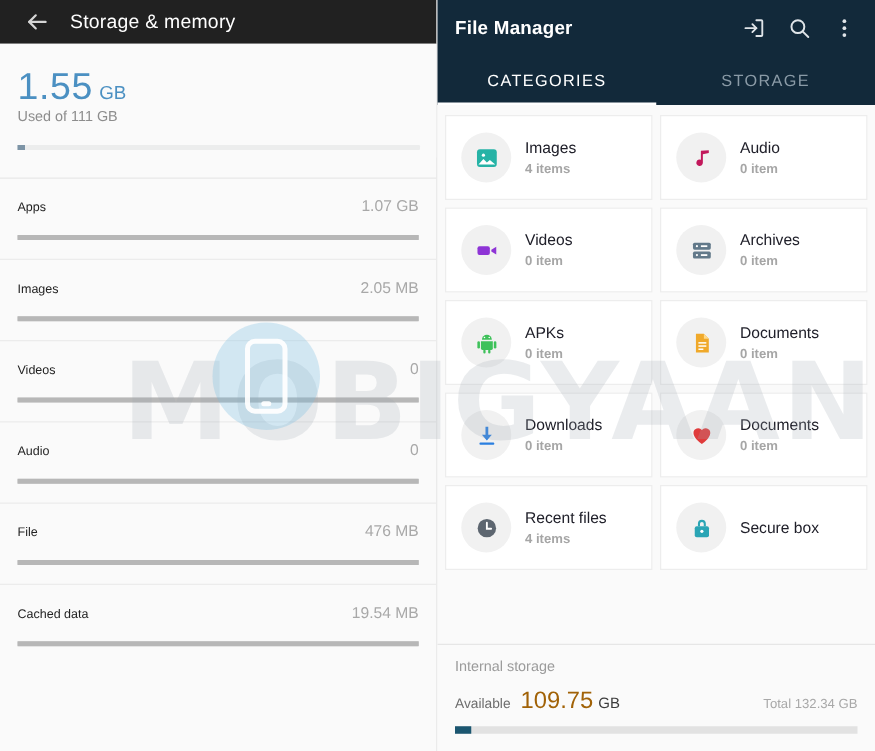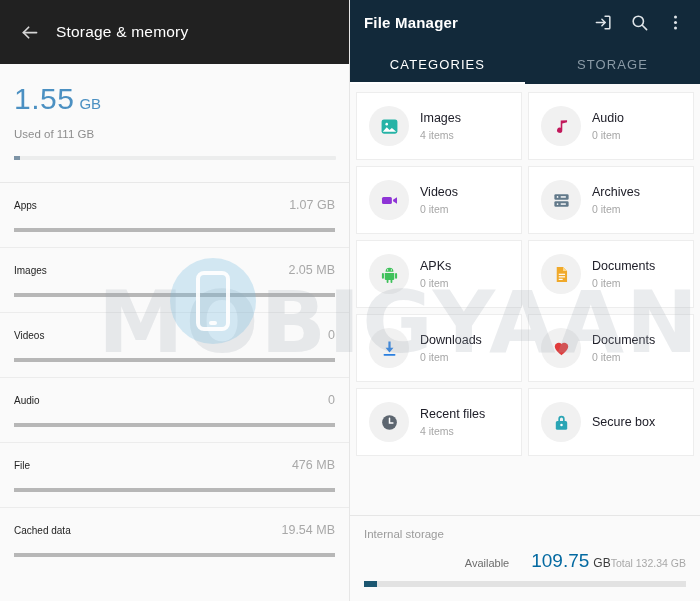--- a/index.html
+++ b/index.html
@@ -49,33 +49,33 @@
   }
 
   
   .panel-left {
     width: 350px; height: 601px;
     background: #fafafa;
     position: relative;
     border-right: 1px solid #e6e6e6;
   }
   .l-appbar {
-    height: 64px; background: #212121;
+    height: 35px; background: #212121;
     display: flex; align-items: center;
     padding: 0 0 0 12px;
   }
   .back-arrow { width: 34px; height: 34px; display:flex; align-items:center; justify-content:center; }
   .l-title {
     color: #ffffff; font-size: 15.5px; margin-left: 10px; letter-spacing: .2px;
   }
   .l-summary { padding: 18px 14px 6px 14px; background:#fafafa; }
   .l-amount { display: flex; align-items: baseline; }
   .l-amount .num { font-size: 30px; color: #4b90c2; font-weight: 400; letter-spacing:.5px;}
   .l-amount .unit { font-size: 15px; color: #4b90c2; margin-left: 5px; }
-  .l-sub { font-size: 11.5px; color: #8d8d8d; margin-top: 12px; }
+  .l-sub { font-size: 11.5px; color: #8d8d8d; margin-top: 1px; }
   .l-mainbar {
     margin-top: 16px; height: 4px; width: 322px;
     background: #eceded; position: relative; border-radius: 1px;
   }
   .l-mainbar > i {
     position:absolute; left:0; top:0; height:100%;
     width: 7px; background:#7d94a6; display:block;
   }
   .l-divider { height: 1px; background: #e8e8e8; margin-top: 16px; }
 
@@ -117,32 +117,32 @@
     height: 68px; display: flex; align-items: center;
     padding-left: 12px;
   }
   .card-ico {
     width: 40px; height: 40px; border-radius: 50%;
     background: #f1f1f1; flex: none;
     display: flex; align-items: center; justify-content: center;
   }
   .card-txt { margin-left: 11px; }
   .card-title { font-size: 12.5px; color: #20202a; }
-  .card-sub { font-size: 10.5px; color: #a6a6a6; margin-top: 4px; }
+  .card-sub { font-size: 10.5px; color: #a6a6a6; margin-top: 4px; font-weight: bold; }
 
   .r-bottom {
     position: absolute; left: 0; right: 0; bottom: 0;
     background: #fafafa; border-top: 1px solid #e6e6e6;
     padding: 12px 14px 14px 14px;
   }
   .r-bottom .lbl { font-size: 11.5px; color: #9b9b9b; }
-  .r-avail { display: flex; align-items: baseline; justify-content: flex-end; margin-top: 10px;}
+  .r-avail { display: flex; align-items: baseline; justify-content: space-between; margin-top: 10px;}
   .r-avail-l { display: flex; align-items: baseline; }
   .r-avail-l .k { font-size: 11px; color: #6d6d6d; }
-  .r-avail-l .v { font-size: 19px; color: #0369a1; margin-left: 22px; }
+  .r-avail-l .v { font-size: 19px; color: #a16207; margin-left: 8px; }
   .r-avail-l .u { font-size: 12px; color: #3c3c3c; margin-left: 4px; }
   .r-total { font-size: 10.5px; color: #a8a8a8; }
   .r-bar { margin-top: 9px; height: 6px; background: #e2e2e2; position: relative; }
   .r-bar > i { position: absolute; left:0; top:0; height:100%; background:#1b5670; display:block; }
 
   svg { display: block; }
 </style>
 </head>
 <body>
 

